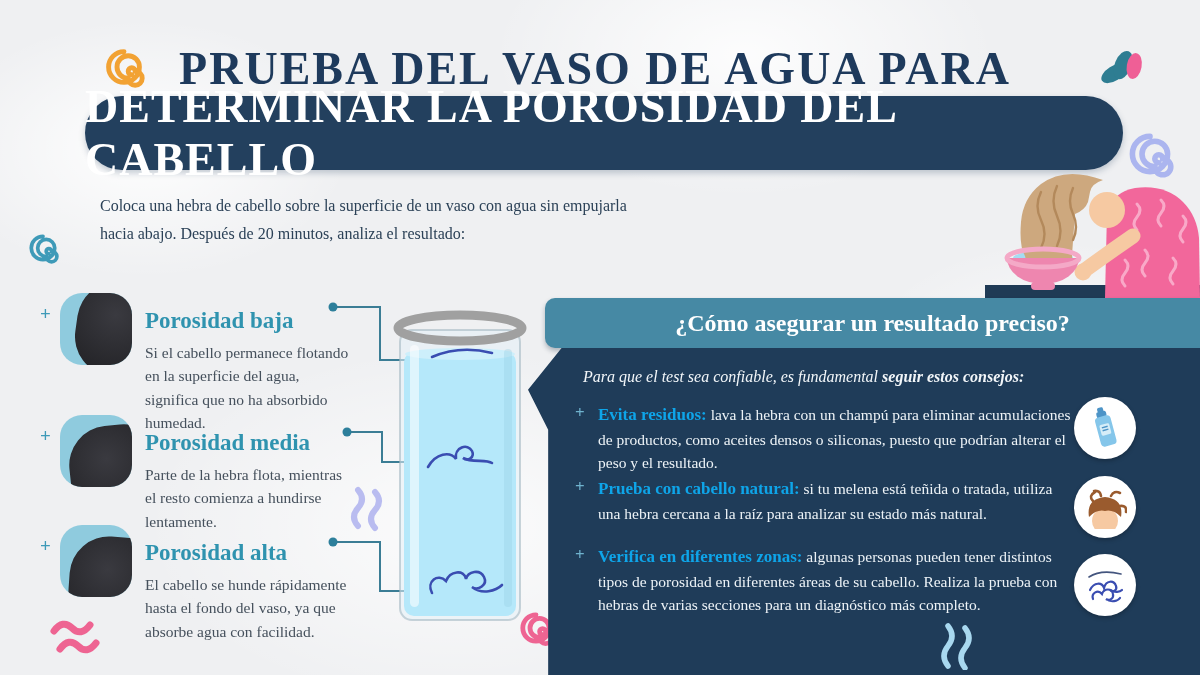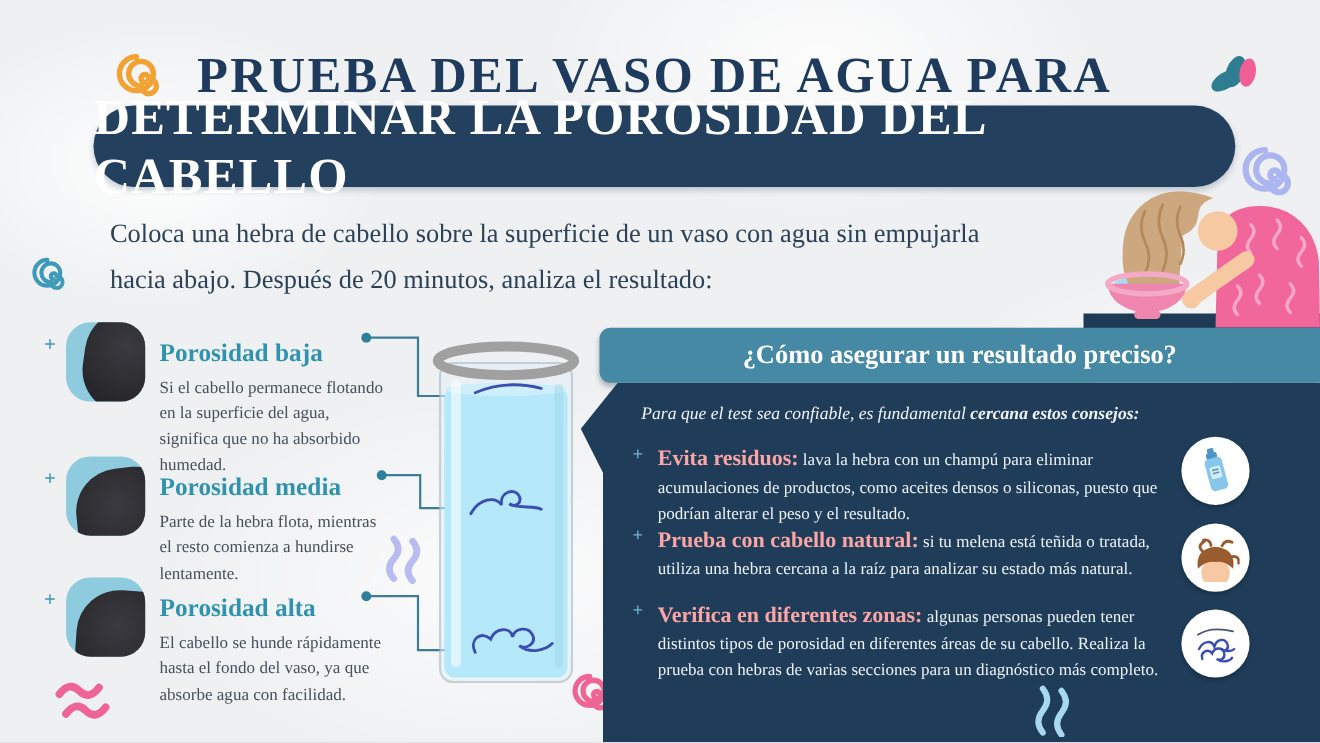--- a/index.html
+++ b/index.html
@@ -15,21 +15,21 @@
   }
   .abs{position:absolute;}
 
   
   .title-line1{top:42px;left:0;width:1190px;text-align:center;
     font-size:46px;font-weight:bold;letter-spacing:2px;color:#1E3A5C;}
   .title-banner{left:85px;top:96px;width:1038px;height:74px;background:#23405E;
     border-radius:42px;display:flex;align-items:center;justify-content:center;
     color:#fff;font-size:46px;font-weight:bold;letter-spacing:1px;
     box-shadow:0 3px 6px rgba(30,58,92,.25);}
-  .intro{left:100px;top:192px;width:900px;font-size:24px;line-height:1.75;color:#2B4157;}
+  .intro{left:100px;top:192px;width:900px;font-size:16px;line-height:1.75;color:#2B4157;}
 
   
   .level{left:40px;display:flex;align-items:flex-start;}
   .plus{color:#3E9AB8;font-size:19px;font-weight:bold;width:20px;margin-top:10px;flex:none;}
   .strand-icon{width:72px;height:72px;border-radius:22px;flex:none;margin-right:13px;
     background:#8FCBDE;overflow:hidden;position:relative;}
   .strand-icon::after{content:"";position:absolute;width:130%;height:130%;
     background:radial-gradient(circle at 40% 35%, #3A3A40 0%, #26262A 65%);
     border-radius:42%;}
   .strand-icon.baja::after{left:22%;top:-14%;transform:rotate(8deg);}
@@ -44,21 +44,21 @@
     border-radius:10px 0 0 10px;display:flex;align-items:center;justify-content:center;
     color:#fff;font-size:24px;font-weight:bold;box-shadow:0 3px 5px rgba(20,40,60,.3);}
   .dark-panel{left:528px;top:348px;width:672px;height:327px;background:#1F3C59;
     clip-path:polygon(5% 0,100% 0,100% 100%,3% 100%,3% 25%,0 12.8%);}
   .panel-intro{left:55px;top:20px;width:560px;font-size:16px;font-style:italic;
     color:#F2F6F9;white-space:nowrap;}
   .panel-intro b{font-weight:bold;}
   .tip{position:absolute;left:47px;display:flex;width:500px;}
   .plus2{color:#6FB3CE;font-size:17px;font-weight:bold;width:23px;flex:none;margin-top:1px;}
   .tip-text{width:474px;font-size:15.5px;line-height:1.52;color:#EDF3F7;}
-  .tip-text b{font-size:20px;color:#fca5a5;}
+  .tip-text b{font-size:17px;color:#0ea5e9;}
   .tip-icon{position:absolute;left:546px;width:62px;height:62px;border-radius:50%;
     background:#fff;display:flex;align-items:center;justify-content:center;
     box-shadow:0 2px 4px rgba(0,0,0,.25);}
 </style>
 </head>
 <body>
 
 <div class="canvas">
 
   <svg class="abs" style="left:103px;top:46px;width:42px;height:42px" viewBox="0 0 60 60">
@@ -184,21 +184,21 @@
     <path d="M22 100 a36 26 0 0 0 72 0 Z" fill="#EE86AF"></path>
     <ellipse cx="58" cy="100" rx="36" ry="9" fill="none" stroke="#F4A9C7" stroke-width="5"></ellipse>
     <rect x="46" y="124" width="24" height="8" rx="4" fill="#EE86AF"></rect>
   </svg>
 
   <div class="abs panel-header">
     <span>¿Cómo asegurar un resultado preciso?</span>
   </div>
   <div class="abs dark-panel">
     <div class="abs panel-intro">
-      <span>Para que el test sea confiable, es fundamental </span><b>cercana estos consejos:</b>
+      <span>Para que el test sea confiable, es fundamental </span><b>seguir estos consejos:</b>
     </div>
 
     <div class="tip" style="top:54px">
       <span class="plus2">+</span>
       <div class="tip-text"><b>Evita residuos:</b><span> lava la hebra con un champú para eliminar acumulaciones de productos, como aceites densos o siliconas, puesto que podrían alterar el peso y el resultado.</span></div>
     </div>
     <div class="tip" style="top:128px">
       <span class="plus2">+</span>
       <div class="tip-text"><b>Prueba con cabello natural:</b><span> si tu melena está teñida o tratada, utiliza una hebra cercana a la raíz para analizar su estado más natural.</span></div>
     </div>

